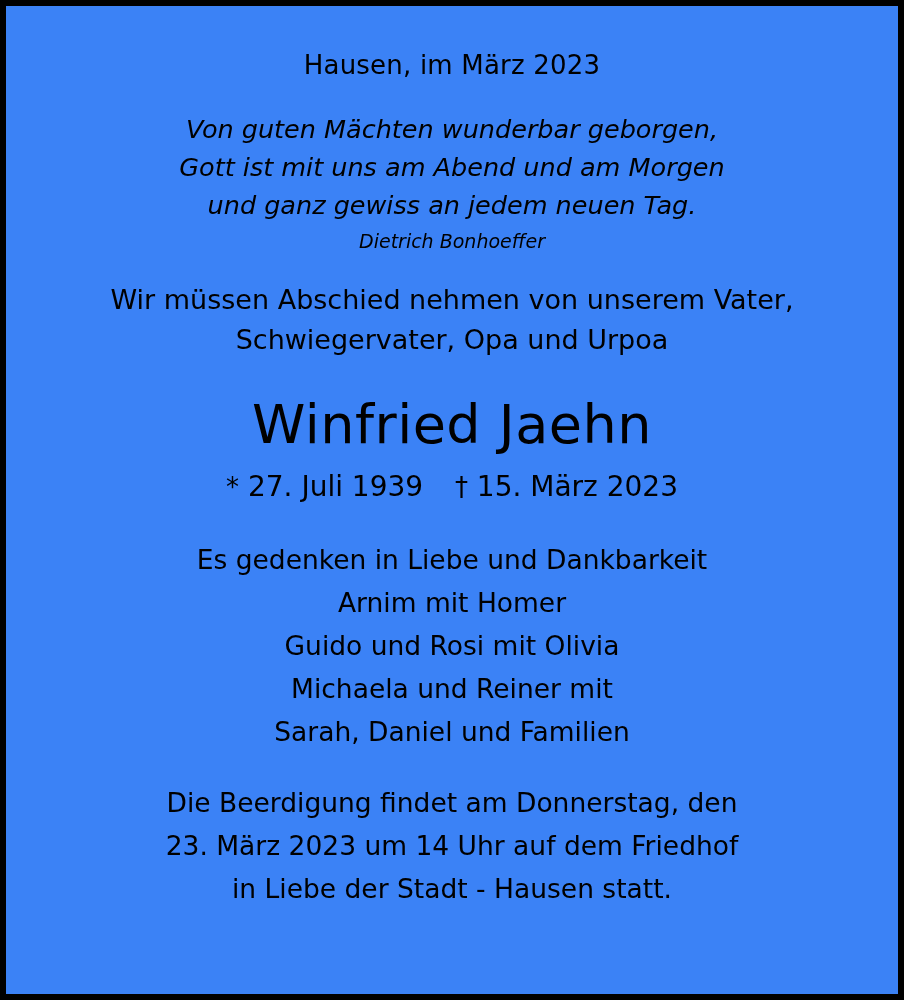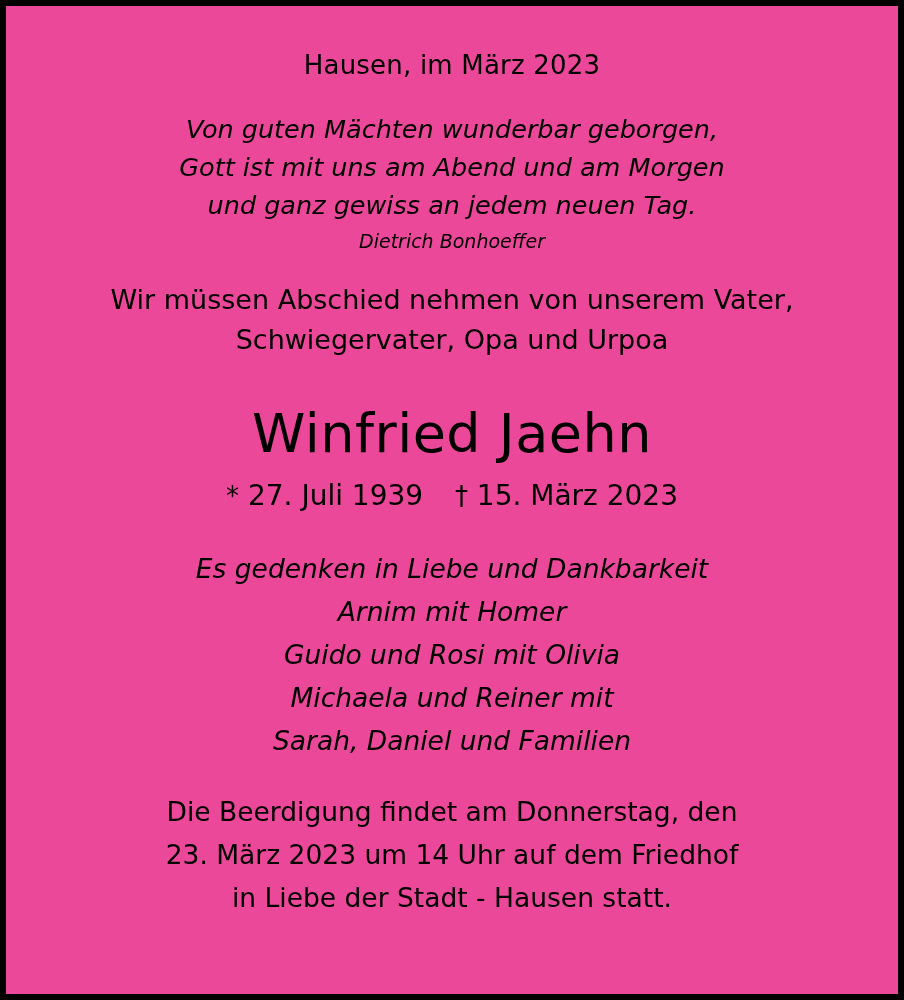--- a/index.html
+++ b/index.html
@@ -12,21 +12,21 @@
     height: 1000px;
     font-family: "DejaVu Sans", sans-serif;
     color: #000000;
     overflow: hidden;
   }
   .notice {
     box-sizing: border-box;
     width: 904px;
     height: 1000px;
     border: 6px solid #000000;
-    background: #ec4899;
+    background: #3b82f6;
     padding: 42px 40px 20px 40px;
     text-align: center;
     display: block;
   }
   .place-date {
     font-size: 26px;
     line-height: 34px;
     letter-spacing: 0.2px;
     margin: 0 0 28px 0;
   }
@@ -42,21 +42,21 @@
   }
   .verse-author {
     font-style: italic;
     font-size: 19px;
     line-height: 30px;
     margin: 0 0 24px 0;
   }
   .intro {
     font-size: 27px;
     line-height: 40px;
-    margin: 0 0 43px 0;
+    margin: 0 0 34px 0;
   }
   .intro-line {
     display: block;
   }
   .name {
     font-size: 54px;
     line-height: 62px;
     font-weight: 400;
     letter-spacing: 0.5px;
     margin: 0 0 12px 0;
@@ -73,21 +73,20 @@
     display: inline-block;
     width: 14px;
   }
   .mourners {
     font-size: 26.5px;
     line-height: 43px;
     margin: 0 0 28px 0;
   }
   .mourners-line {
     display: block;
-    font-style: italic;
   }
   .funeral {
     font-size: 26.5px;
     line-height: 43px;
     margin: 16px;
   }
   .funeral-line {
     display: block;
   }
 </style>

